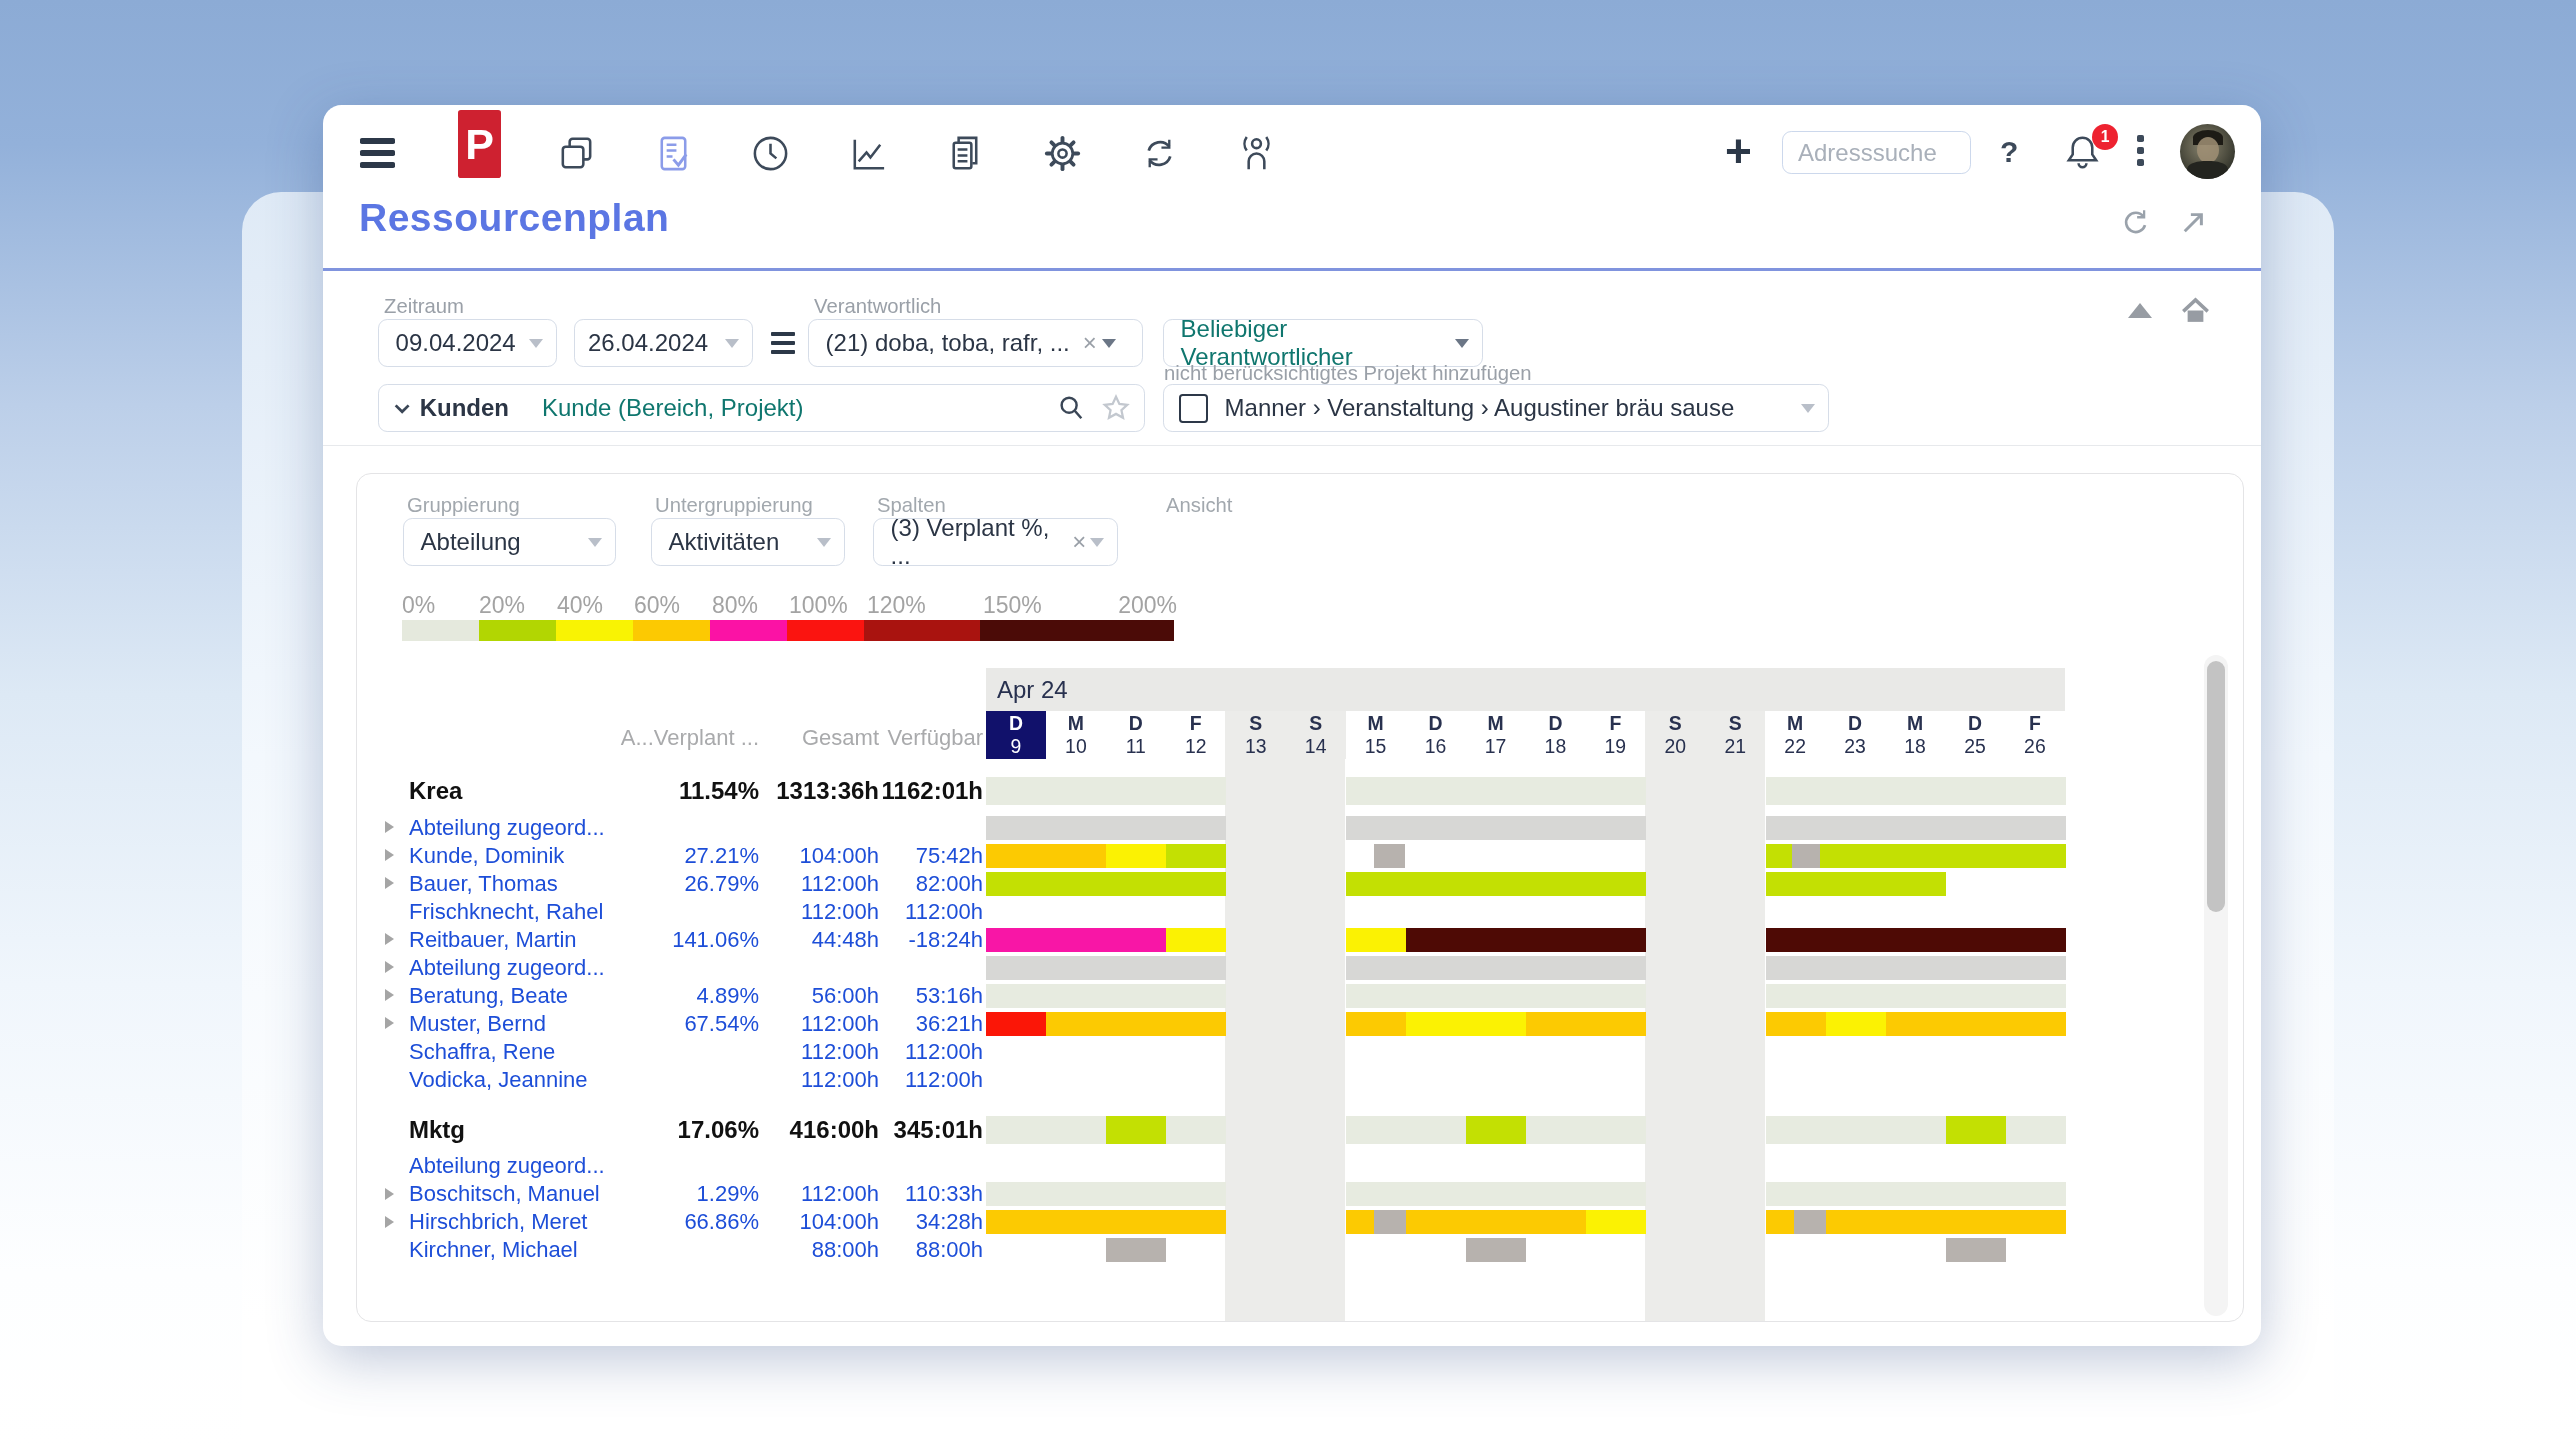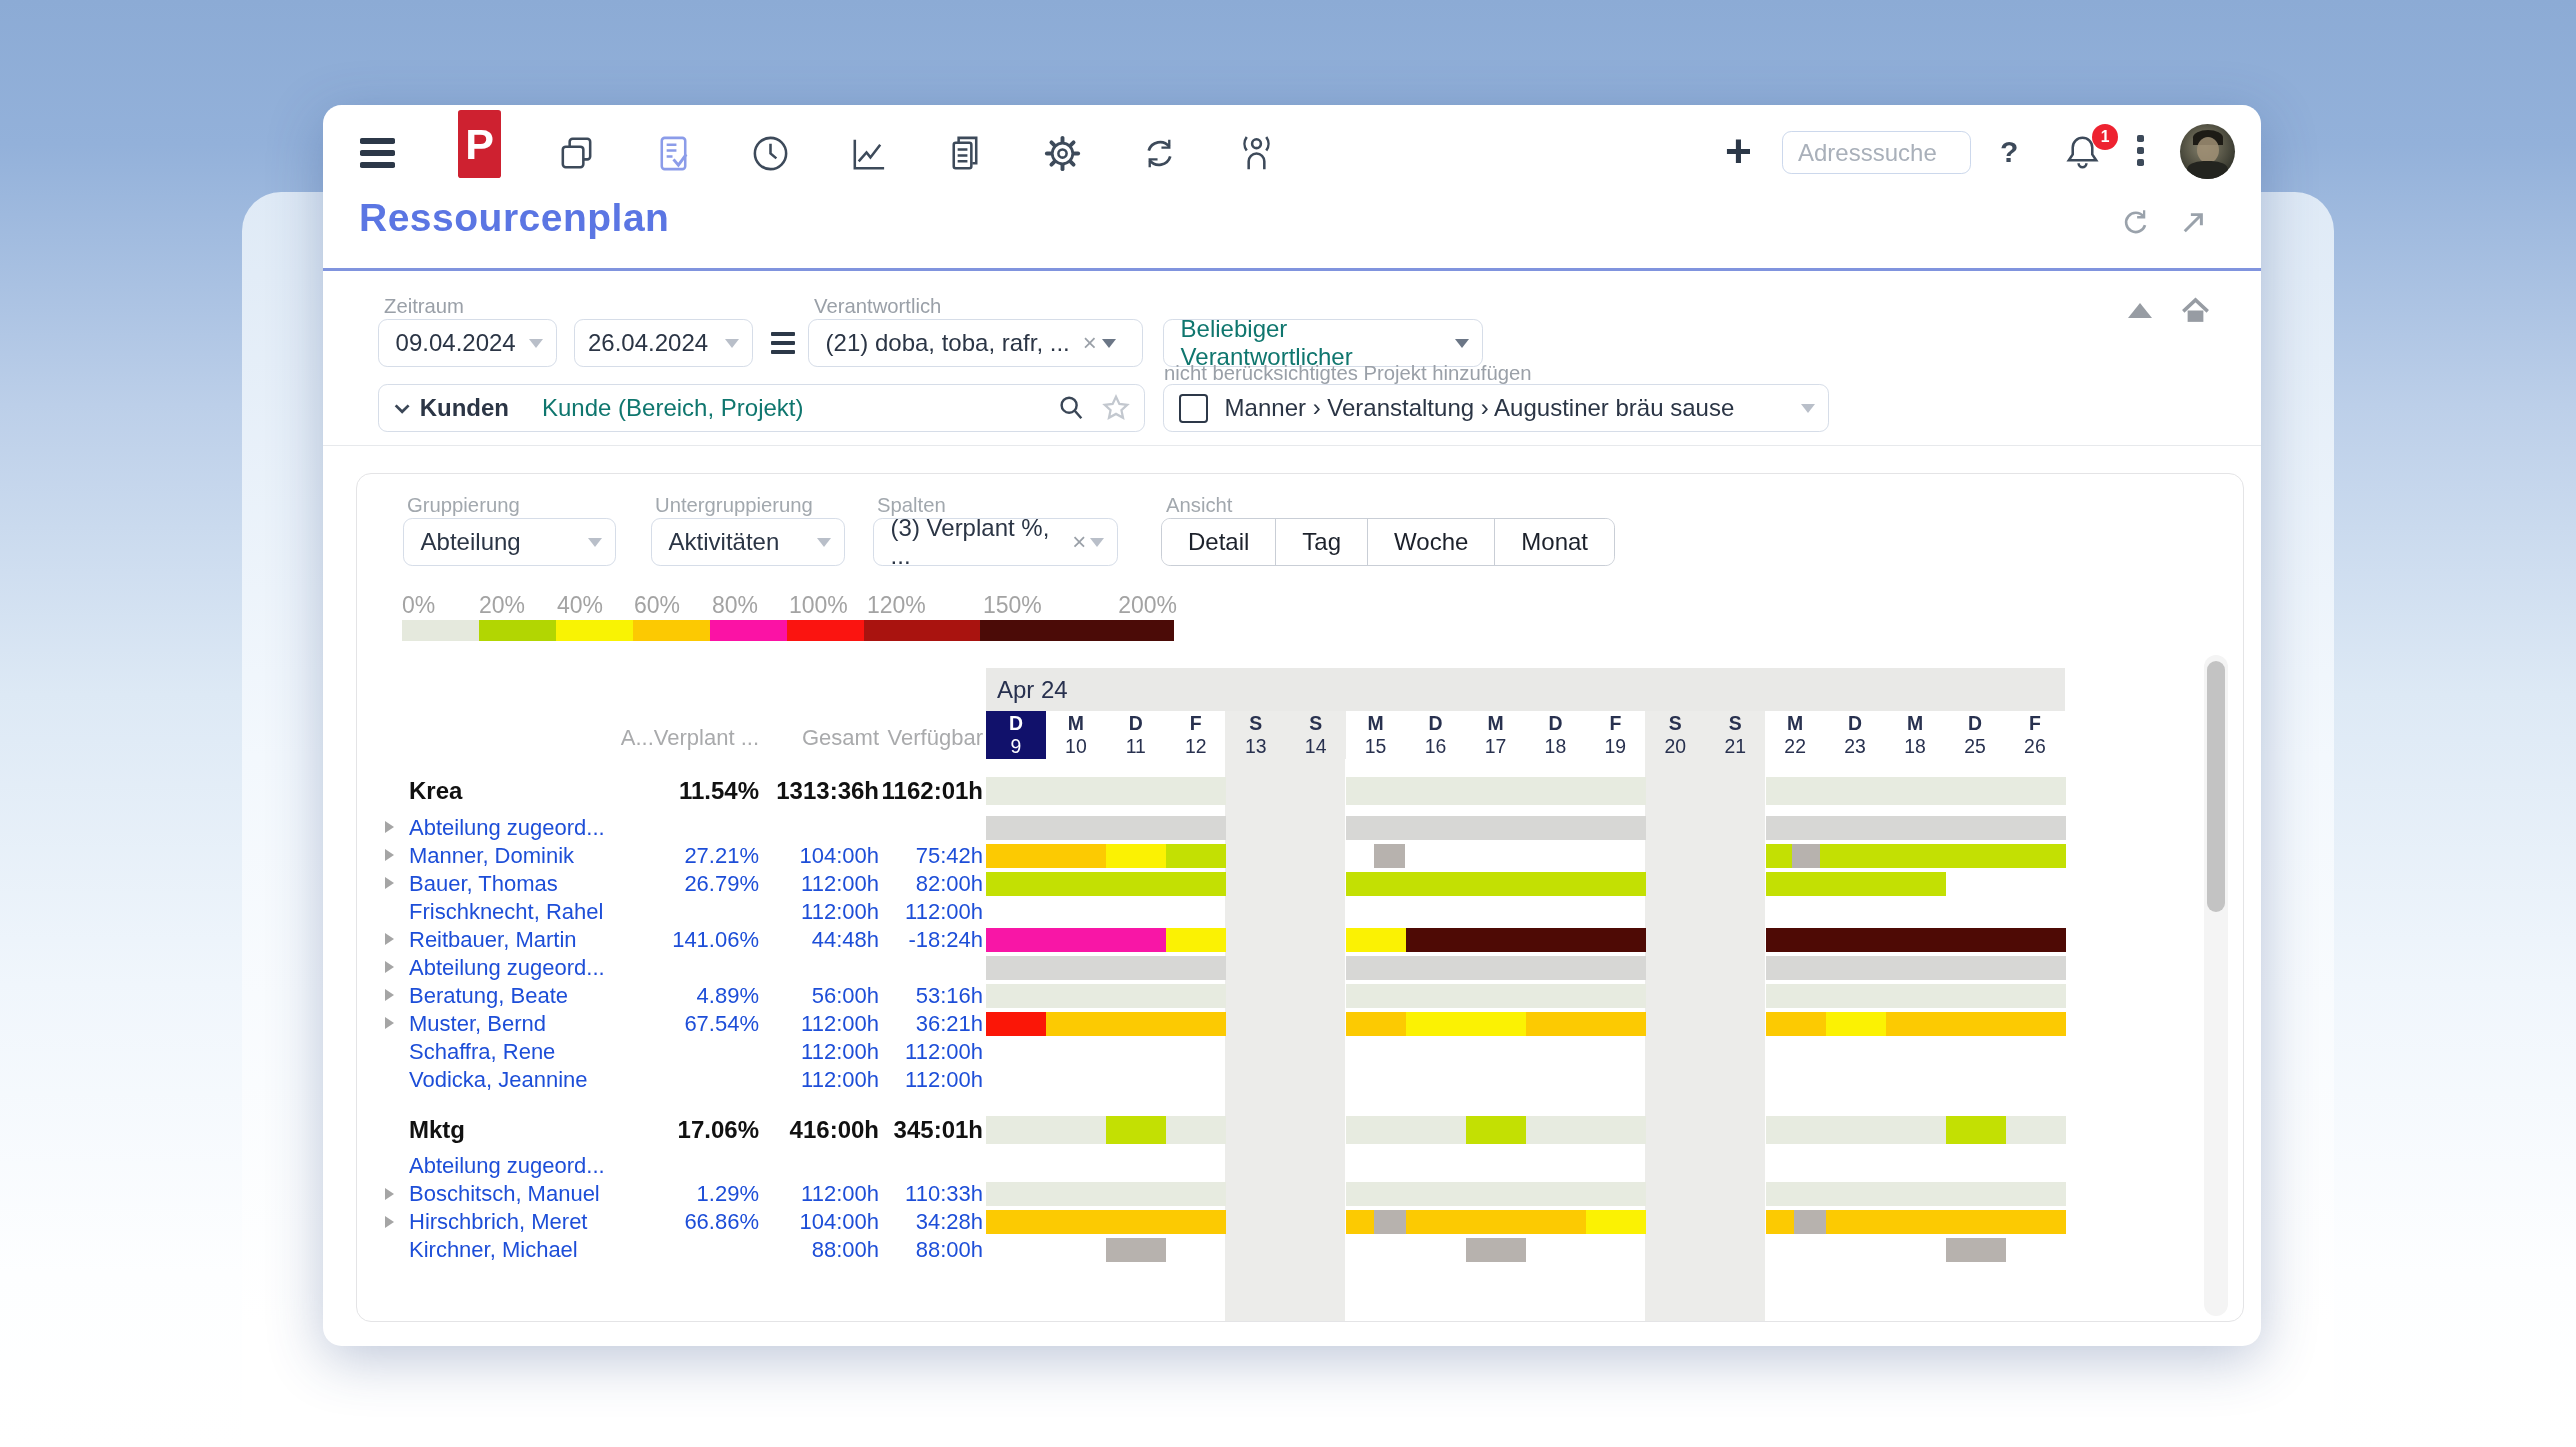--- a/index.html
+++ b/index.html
@@ -291,26 +291,20 @@
     </div>
 
     <span class="clabel" style="left:520px">Spalten</span>
     <div class="field cfield" style="left:516px;width:245px;padding-left:16.6px">
       <span>(3) Verplant %, ...</span>
       <span class="xclear" style="margin-left:auto">×</span>
       <span class="caret" style="margin-left:3.7px"></span>
     </div>
 
     <span class="clabel" style="left:809px">Ansicht</span>
-    <div class="seg">
-          <button>Detail</button>
-          <button>Tag</button>
-          <button>Woche</button>
-          <button>Monat</button>
-        </div>
 
     <div class="legend">
       <div class="legend-ticks">
             <span style="left: 0px;">0%</span>
             <span style="left: 77px;">20%</span>
             <span style="left: 155px;">40%</span>
             <span style="left: 232px;">60%</span>
             <span style="left: 310px;">80%</span>
             <span style="left: 387px;">100%</span>
             <span style="left: 465px;">120%</span>
@@ -463,21 +457,21 @@
               <i class="dc"></i>
               <i class="dc" style="background:#d7d7d5"></i>
               <i class="dc" style="background:#d7d7d5"></i>
               <i class="dc" style="background:#d7d7d5"></i>
               <i class="dc" style="background:#d7d7d5"></i>
               <i class="dc" style="background:#d7d7d5"></i>
             </span>
           </div>
           <div class="trow">
             <span class="tri"></span>
-            <span class="rname">Manner, Dominik</span>
+            <span class="rname">Kunde, Dominik</span>
             <span class="rv rpct">27.21%</span>
             <span class="rv rtot">104:00h</span>
             <span class="rv ravl">75:42h</span>
             <span class="rbar">
               <i class="dc" style="background:#fcca02"></i>
               <i class="dc" style="background:#fcca02"></i>
               <i class="dc" style="background:#fbf203"></i>
               <i class="dc" style="background:#c3e003"></i>
               <i class="dc"></i>
               <i class="dc"></i>

